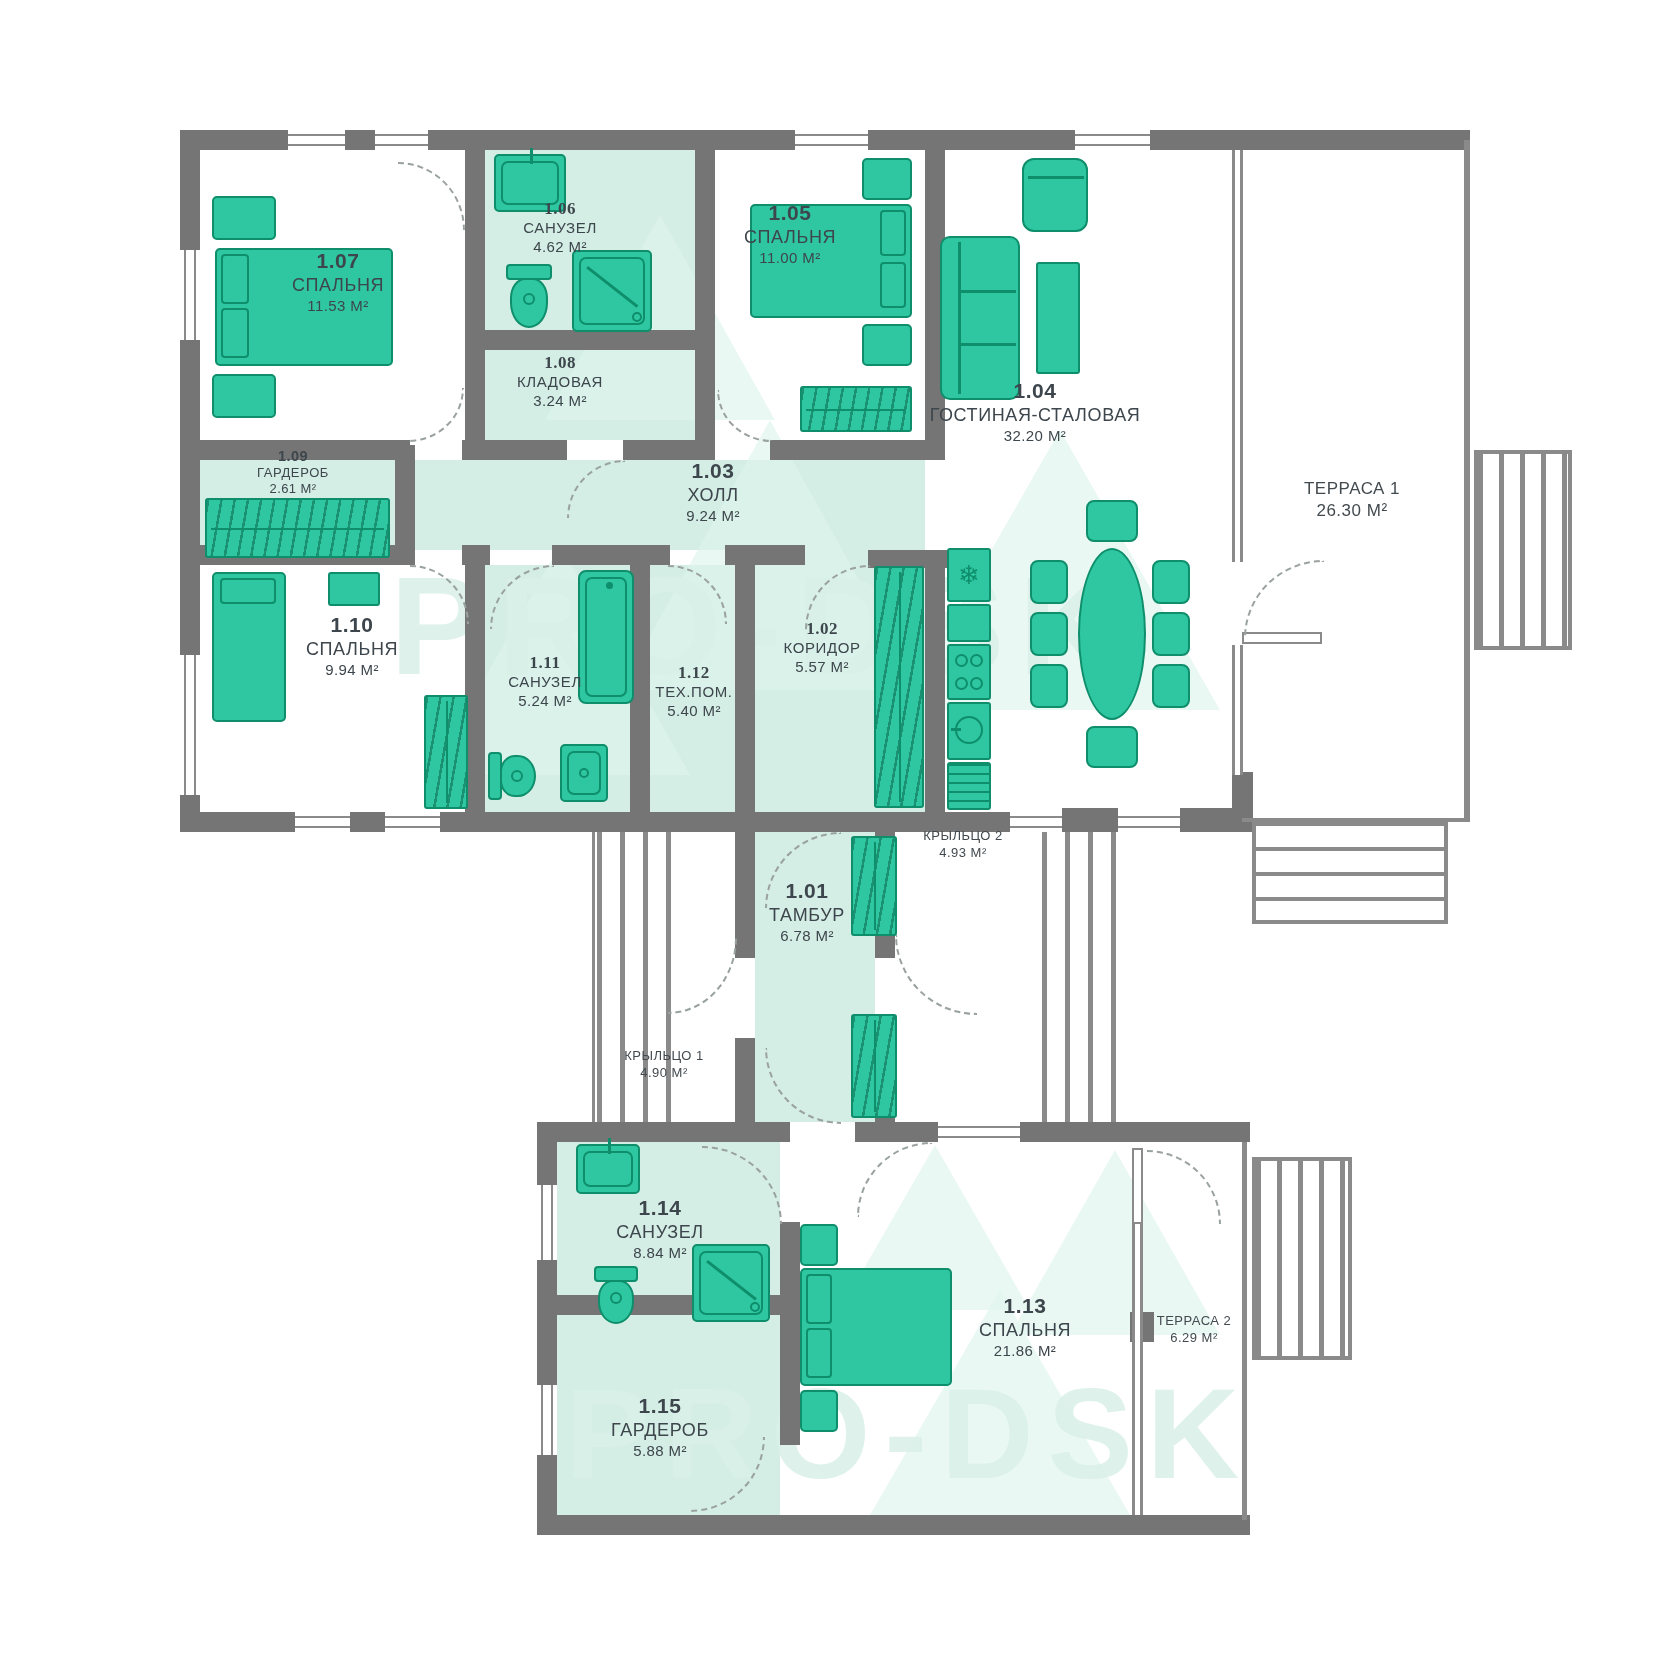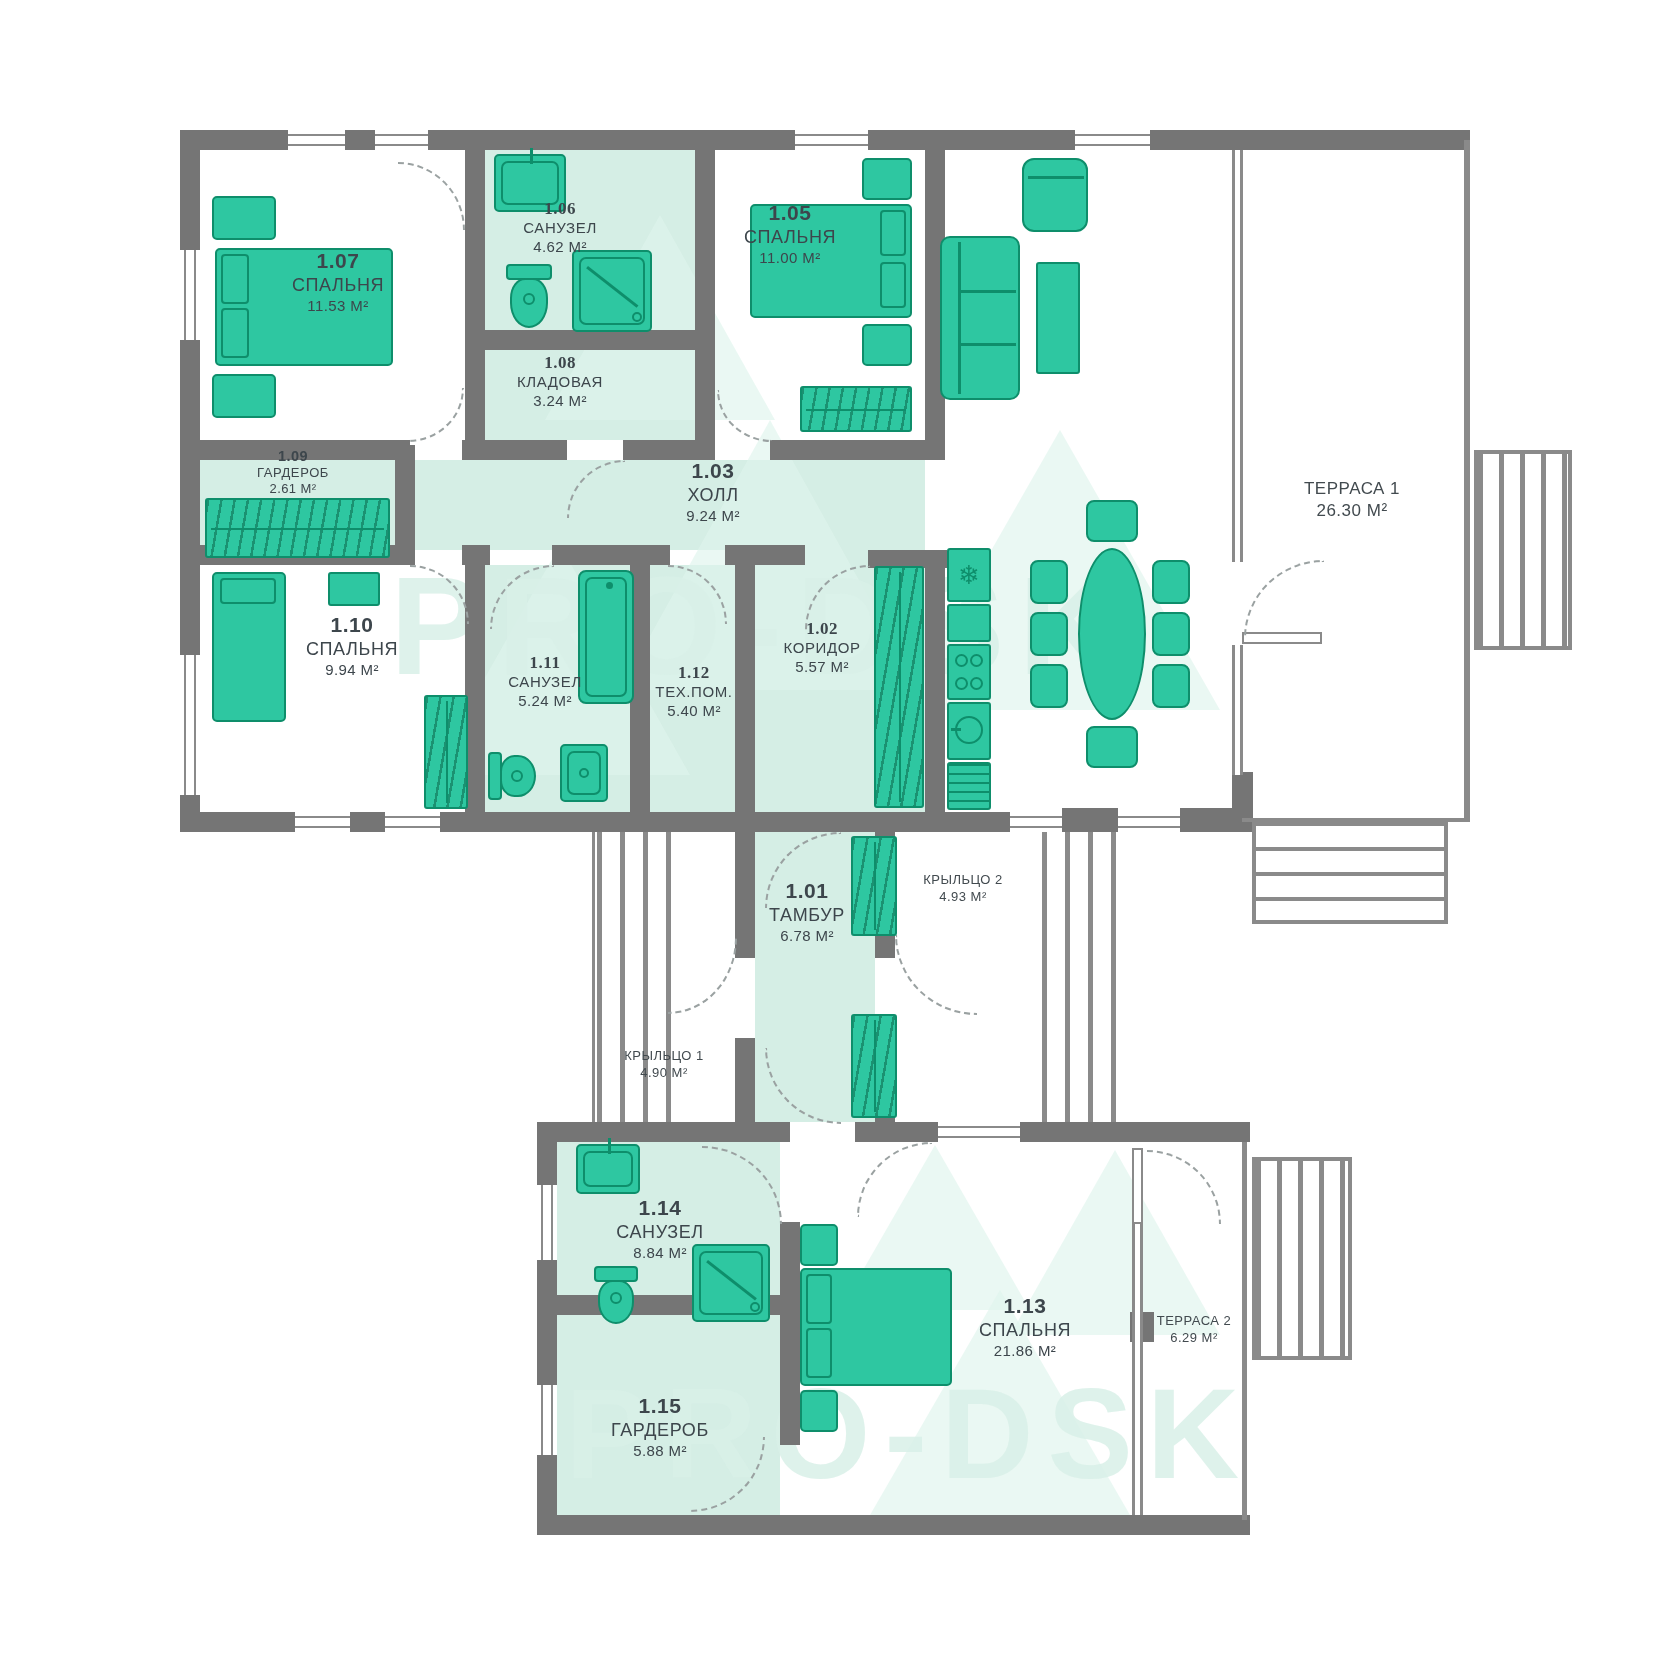--- a/index.html
+++ b/index.html
@@ -359,20 +359,25 @@
   <div class="lbl md" style="left:560px;top:352px">
     <div class="num">1.08</div>
     <div class="nm">КЛАДОВАЯ</div>
     <div class="ar">3.24 М²</div>
   </div>
   <div class="lbl" style="left:790px;top:200px">
     <div class="num">1.05</div>
     <div class="nm">СПАЛЬНЯ</div>
     <div class="ar">11.00 М²</div>
   </div>
+  <div class="lbl" style="left:1035px;top:378px">
+    <div class="num">1.04</div>
+    <div class="nm">ГОСТИНАЯ-СТАЛОВАЯ</div>
+    <div class="ar">32.20 М²</div>
+  </div>
   <div class="lbl sm" style="left:293px;top:447px">
     <div class="num">1.09</div>
     <div class="nm">ГАРДЕРОБ</div>
     <div class="ar">2.61 М²</div>
   </div>
   <div class="lbl" style="left:713px;top:458px">
     <div class="num">1.03</div>
     <div class="nm">ХОЛЛ</div>
     <div class="ar">9.24 М²</div>
   </div>
@@ -422,18 +427,18 @@
     <div class="ar">26.30 М²</div>
   </div>
   <div class="olbl sm" style="left:1194px;top:1313px">
     <div class="nm">ТЕРРАСА 2</div>
     <div class="ar">6.29 М²</div>
   </div>
   <div class="olbl sm" style="left:664px;top:1048px">
     <div class="nm">КРЫЛЬЦО 1</div>
     <div class="ar">4.90 М²</div>
   </div>
-  <div class="olbl sm" style="left:963px;top:872px">
+  <div class="olbl sm" style="left:963px;top:828px">
     <div class="nm">КРЫЛЬЦО 2</div>
     <div class="ar">4.93 М²</div>
   </div>
 
 </div>
 
 </body></html>

